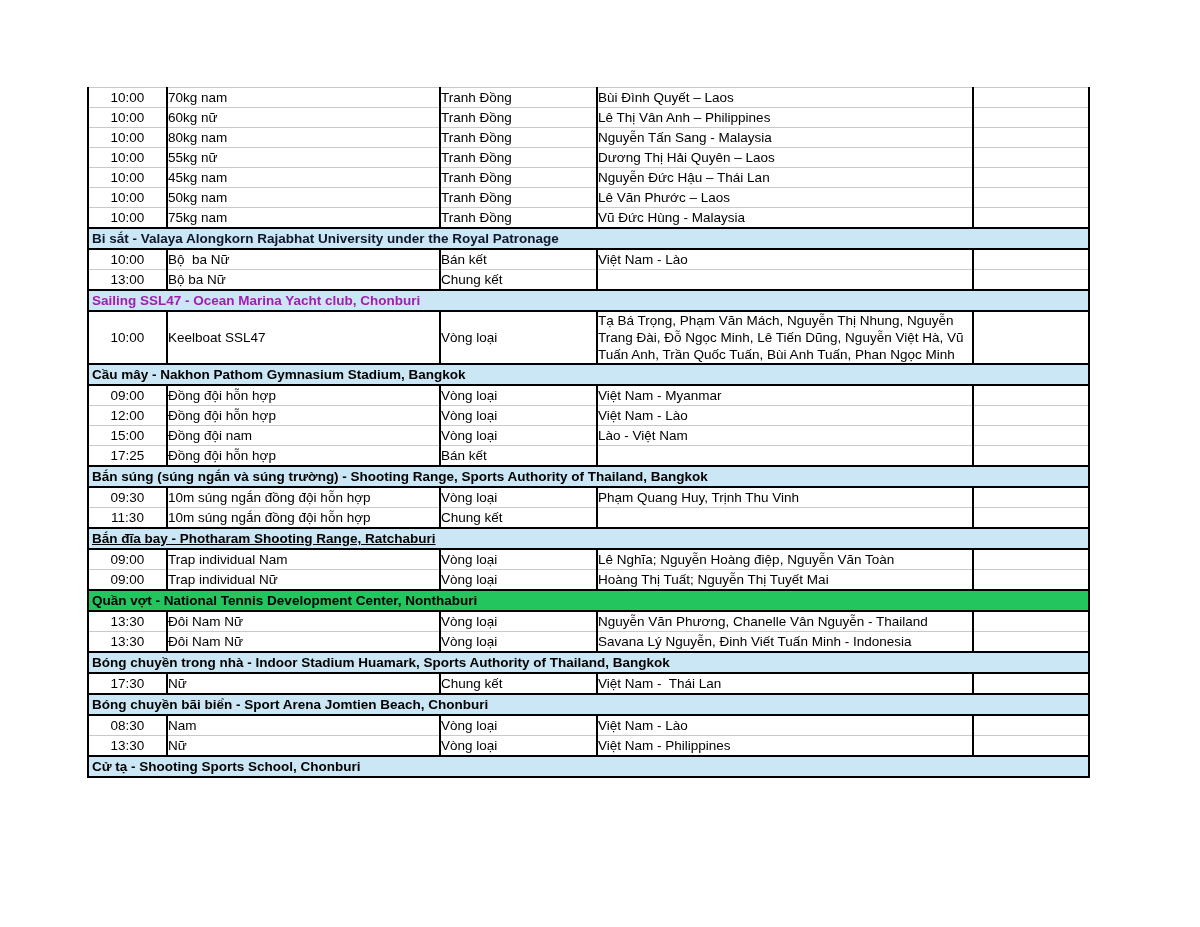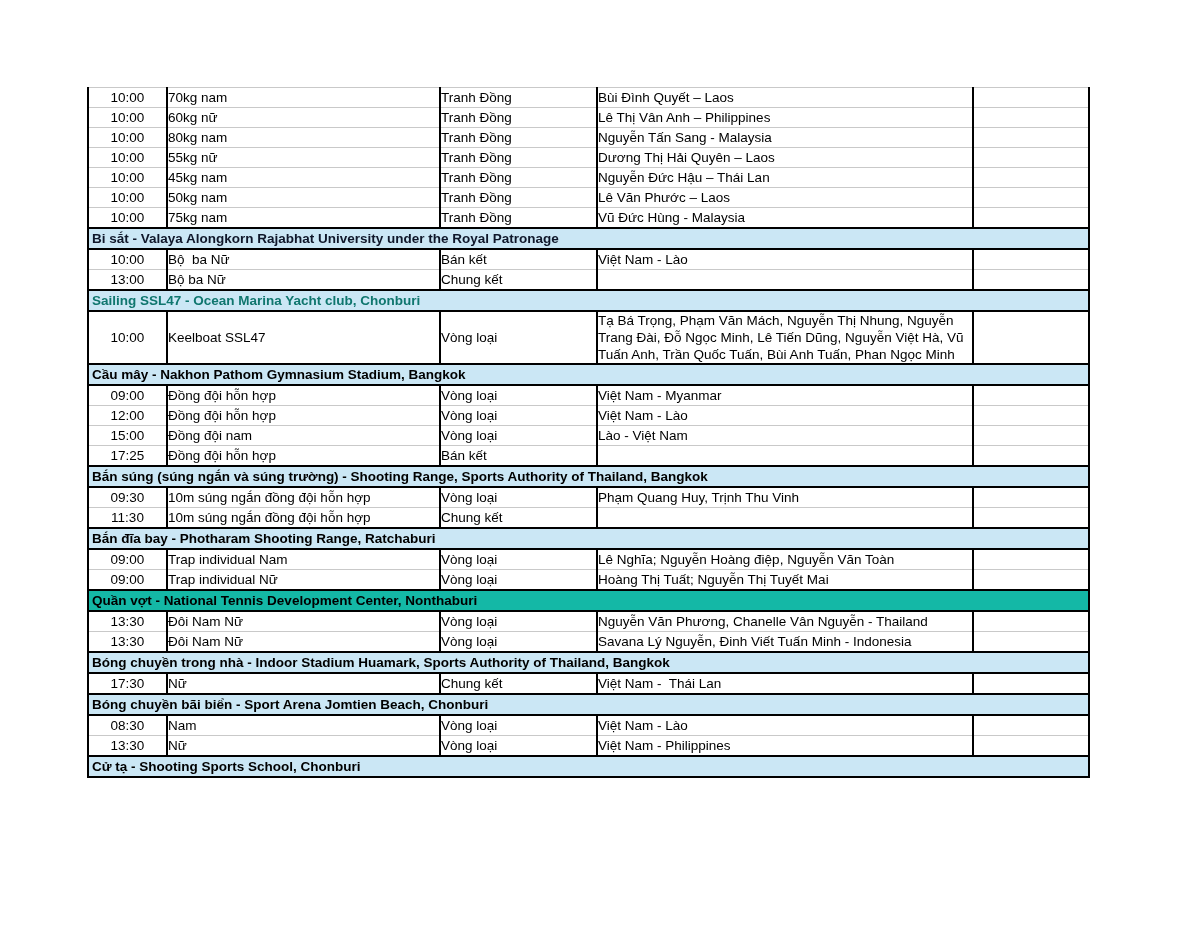--- a/index.html
+++ b/index.html
@@ -151,21 +151,21 @@
             <td class="col-notes"></td>
           </tr>
           <tr class="data-row">
             <td class="col-time">13:00</td>
             <td class="col-event">Bộ ba Nữ</td>
             <td class="col-round">Chung kết</td>
             <td class="col-participants"></td>
             <td class="col-notes"></td>
           </tr>
           <tr class="section-row">
-            <td colspan="5" class="section-cell" style="background: rgb(203, 231, 245); color: #0f766e;">Sailing SSL47 - Ocean Marina Yacht club, Chonburi</td>
+            <td colspan="5" class="section-cell" style="background: rgb(203, 231, 245); color: #a21caf;">Sailing SSL47 - Ocean Marina Yacht club, Chonburi</td>
           </tr>
           <tr class="data-row">
             <td class="col-time">10:00</td>
             <td class="col-event">Keelboat SSL47</td>
             <td class="col-round">Vòng loại</td>
             <td class="col-participants">Tạ Bá Trọng, Phạm Văn Mách, Nguyễn Thị Nhung, Nguyễn Trang Đài, Đỗ Ngọc Minh, Lê Tiến Dũng, Nguyễn Việt Hà, Vũ Tuấn Anh, Trần Quốc Tuấn, Bùi Anh Tuấn, Phan Ngọc Minh</td>
             <td class="col-notes"></td>
           </tr>
           <tr class="section-row">
             <td colspan="5" class="section-cell" style="background: rgb(203, 231, 245); color: rgb(0, 0, 0);">Cầu mây - Nakhon Pathom Gymnasium Stadium, Bangkok</td>
@@ -209,38 +209,38 @@
             <td class="col-notes"></td>
           </tr>
           <tr class="data-row">
             <td class="col-time">11:30</td>
             <td class="col-event">10m súng ngắn đồng đội hỗn hợp</td>
             <td class="col-round">Chung kết</td>
             <td class="col-participants"></td>
             <td class="col-notes"></td>
           </tr>
           <tr class="section-row">
-            <td colspan="5" class="section-cell" style="background: rgb(203, 231, 245); color: rgb(0, 0, 0);">Bắn đĩa bay - Photharam Shooting Range, Ratchaburi</td>
+            <td colspan="5" class="section-cell" style="background: rgb(203, 231, 245); color: rgb(0, 0, 0); text-decoration: underline;">Bắn đĩa bay - Photharam Shooting Range, Ratchaburi</td>
           </tr>
           <tr class="data-row">
             <td class="col-time">09:00</td>
             <td class="col-event">Trap individual Nam</td>
             <td class="col-round">Vòng loại</td>
             <td class="col-participants">Lê Nghĩa; Nguyễn Hoàng điệp, Nguyễn Văn Toàn</td>
             <td class="col-notes"></td>
           </tr>
           <tr class="data-row">
             <td class="col-time">09:00</td>
             <td class="col-event">Trap individual Nữ</td>
             <td class="col-round">Vòng loại</td>
             <td class="col-participants">Hoàng Thị Tuất; Nguyễn Thị Tuyết Mai</td>
             <td class="col-notes"></td>
           </tr>
           <tr class="section-row">
-            <td colspan="5" class="section-cell" style="background: #14b8a6; color: rgb(0, 0, 0);">Quần vợt - National Tennis Development Center, Nonthaburi</td>
+            <td colspan="5" class="section-cell" style="background: #22c55e; color: rgb(0, 0, 0);">Quần vợt - National Tennis Development Center, Nonthaburi</td>
           </tr>
           <tr class="data-row">
             <td class="col-time">13:30</td>
             <td class="col-event">Đôi Nam Nữ</td>
             <td class="col-round">Vòng loại</td>
             <td class="col-participants">Nguyễn Văn Phương, Chanelle Vân Nguyễn - Thailand</td>
             <td class="col-notes"></td>
           </tr>
           <tr class="data-row">
             <td class="col-time">13:30</td>

